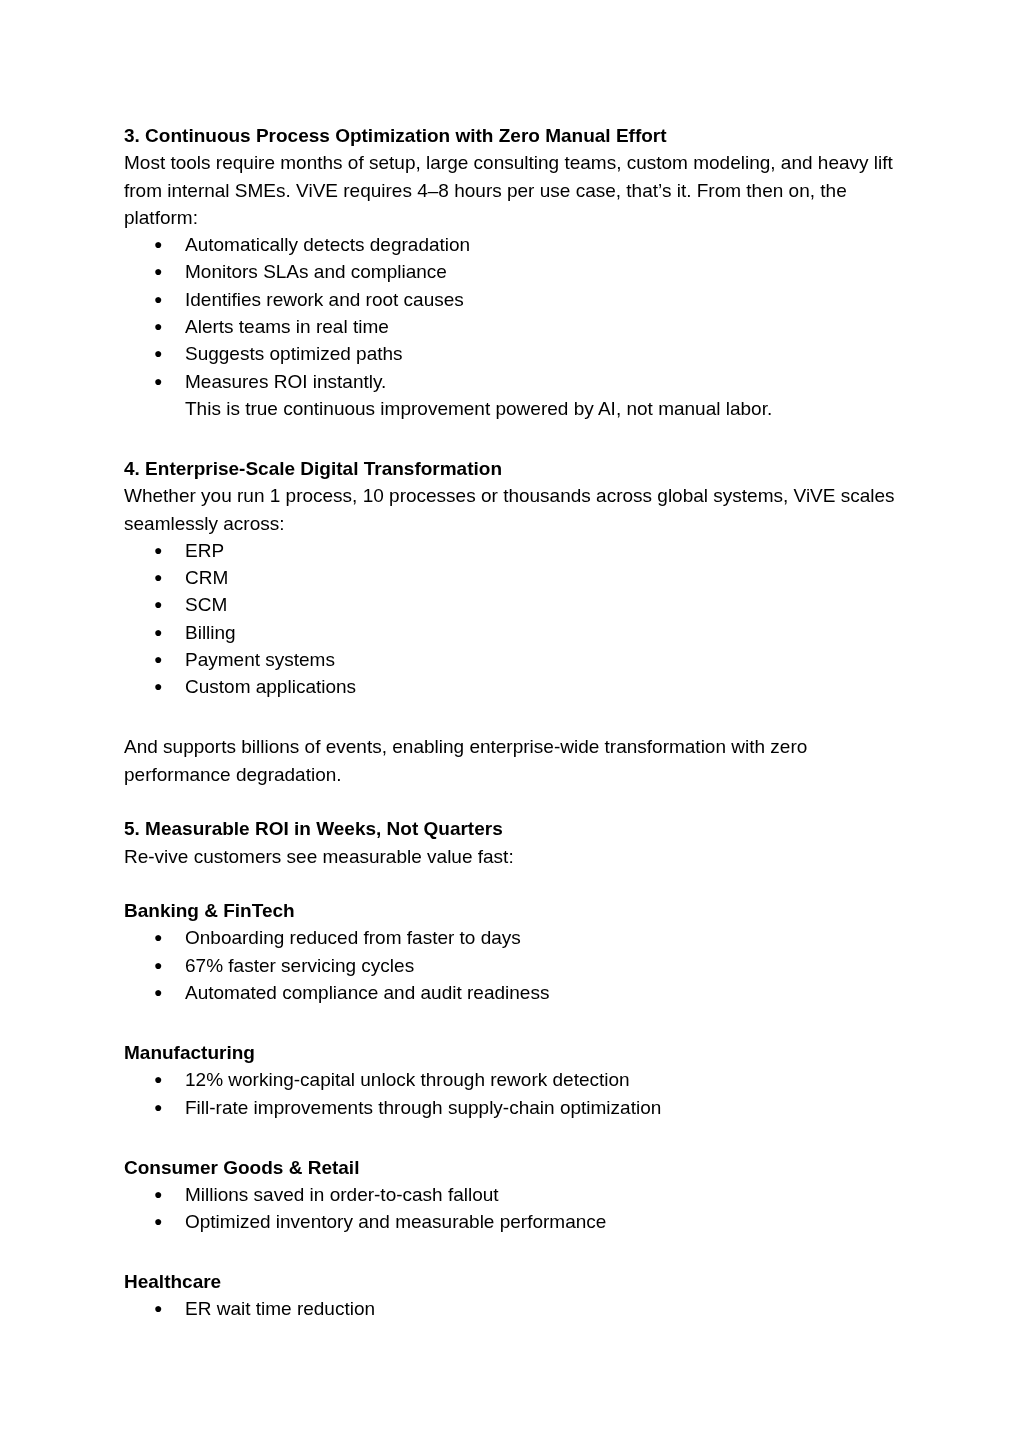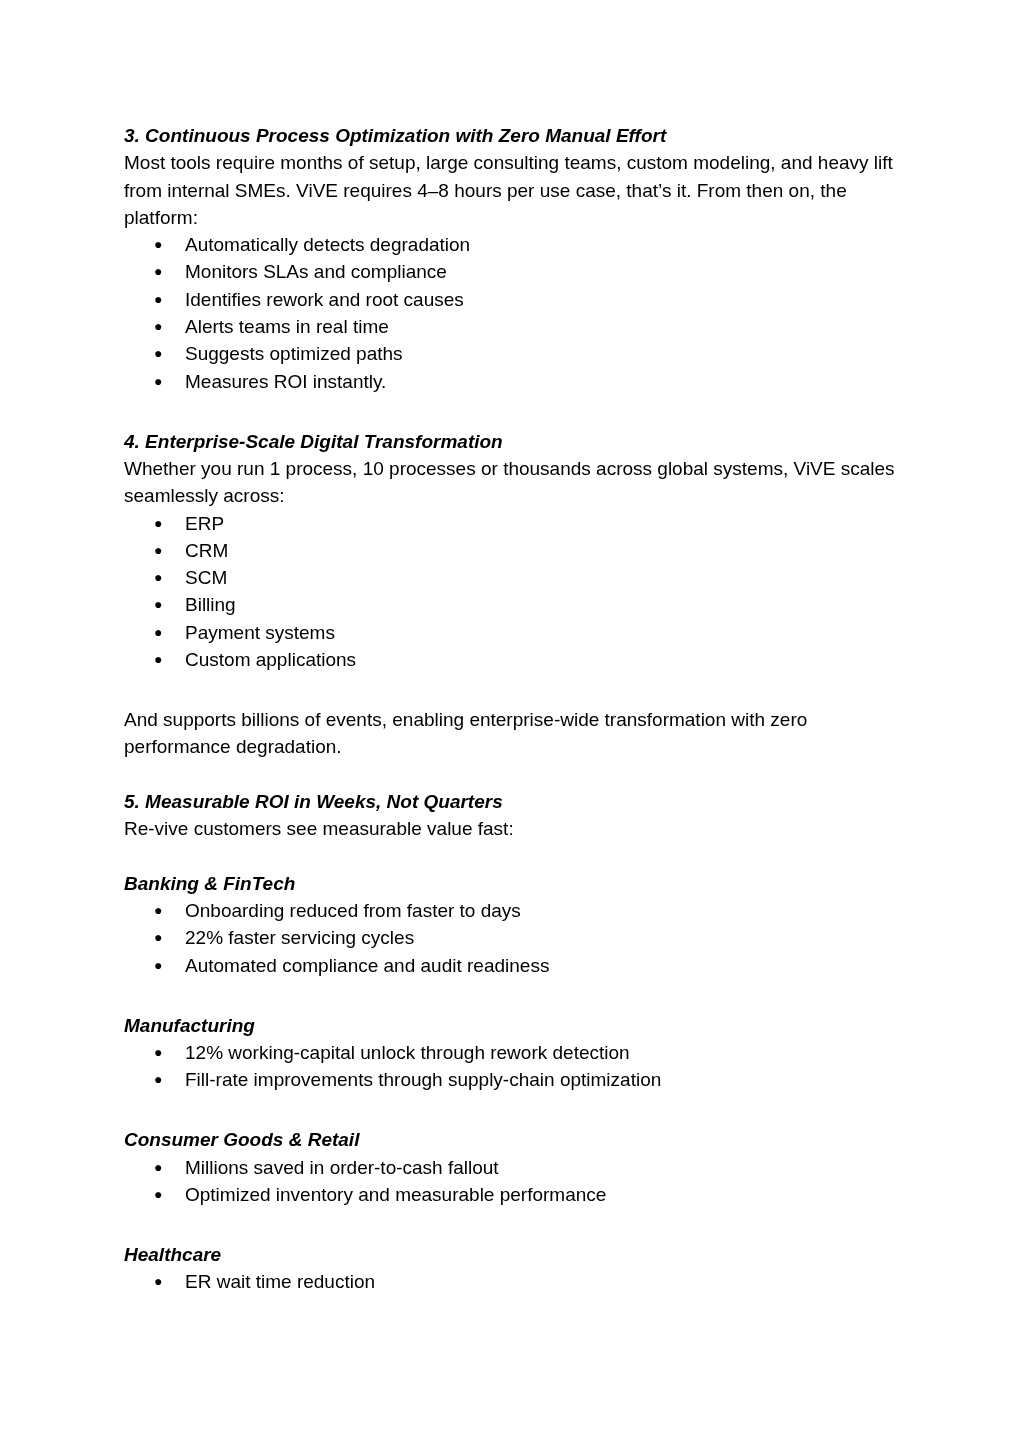--- a/index.html
+++ b/index.html
@@ -1,19 +1,19 @@
 <!DOCTYPE html>
 <html><head>
 <meta charset="utf-8">
 <style>
   html, body { margin:0; padding:0; background:#ffffff; }
   body { width:1024px; height:1446px; position:relative; overflow:hidden;
          font-family:"Liberation Sans", sans-serif; color:#000; }
   #page { position:absolute; left:124px; top:122px; width:790px; font-size:19px; line-height:27.3px; }
-  .h { font-weight:bold;font-style:italic; }
+  .h { font-weight:bold; }
   .p { margin:0; }
   ul { list-style:none; margin:0; padding:0; }
   li { position:relative; padding-left:61px; }
   li .bullet { position:absolute; left:30px; top:0; font-size:14px; }
   .cont { padding-left:61px; }
   .gap60 { height:32.7px; }
   .gap55 { height:27.3px; }
 </style>
 </head>
 <body>
@@ -23,20 +23,21 @@
   <div class="p h">3. Continuous Process Optimization with Zero Manual Effort</div>
   <div class="p">Most tools require months of setup, large consulting teams, custom modeling, and heavy lift from internal SMEs. ViVE requires 4–8 hours per use case, that’s it. From then on, the platform:</div>
   <ul>
     <li><span class="bullet">●</span><span>Automatically detects degradation</span></li>
     <li><span class="bullet">●</span><span>Monitors SLAs and compliance</span></li>
     <li><span class="bullet">●</span><span>Identifies rework and root causes</span></li>
     <li><span class="bullet">●</span><span>Alerts teams in real time</span></li>
     <li><span class="bullet">●</span><span>Suggests optimized paths</span></li>
     <li><span class="bullet">●</span><span>Measures ROI instantly.</span></li>
   </ul>
+  <div class="p cont">This is true continuous improvement powered by AI, not manual labor.</div>
 
   <div class="gap60"></div>
 
   <div class="p h">4. Enterprise-Scale Digital Transformation</div>
   <div class="p">Whether you run 1 process, 10 processes or thousands across global systems, ViVE scales seamlessly across:</div>
   <ul>
     <li><span class="bullet">●</span><span>ERP</span></li>
     <li><span class="bullet">●</span><span>CRM</span></li>
     <li><span class="bullet">●</span><span>SCM</span></li>
     <li><span class="bullet">●</span><span>Billing</span></li>
@@ -49,21 +50,21 @@
   <div class="gap55"></div>
 
   <div class="p h">5. Measurable ROI in Weeks, Not Quarters</div>
   <div class="p">Re-vive customers see measurable value fast:</div>
 
   <div class="gap55"></div>
 
   <div class="p h">Banking &amp; FinTech</div>
   <ul>
     <li><span class="bullet">●</span><span>Onboarding reduced from faster to days</span></li>
-    <li><span class="bullet">●</span><span>22% faster servicing cycles</span></li>
+    <li><span class="bullet">●</span><span>67% faster servicing cycles</span></li>
     <li><span class="bullet">●</span><span>Automated compliance and audit readiness</span></li>
   </ul>
 
   <div class="gap60"></div>
 
   <div class="p h">Manufacturing</div>
   <ul>
     <li><span class="bullet">●</span><span>12% working-capital unlock through rework detection</span></li>
     <li><span class="bullet">●</span><span>Fill-rate improvements through supply-chain optimization</span></li>
   </ul>

